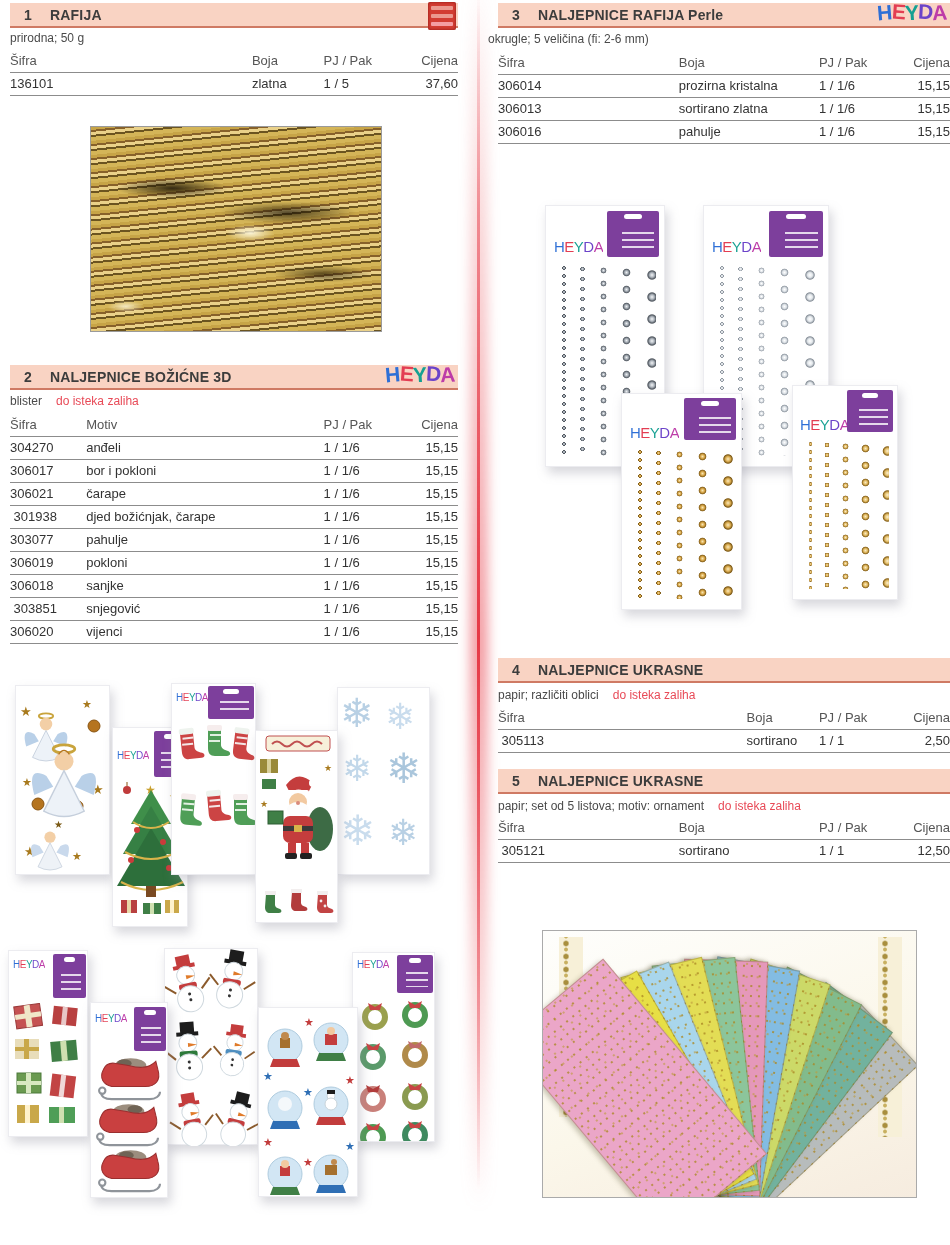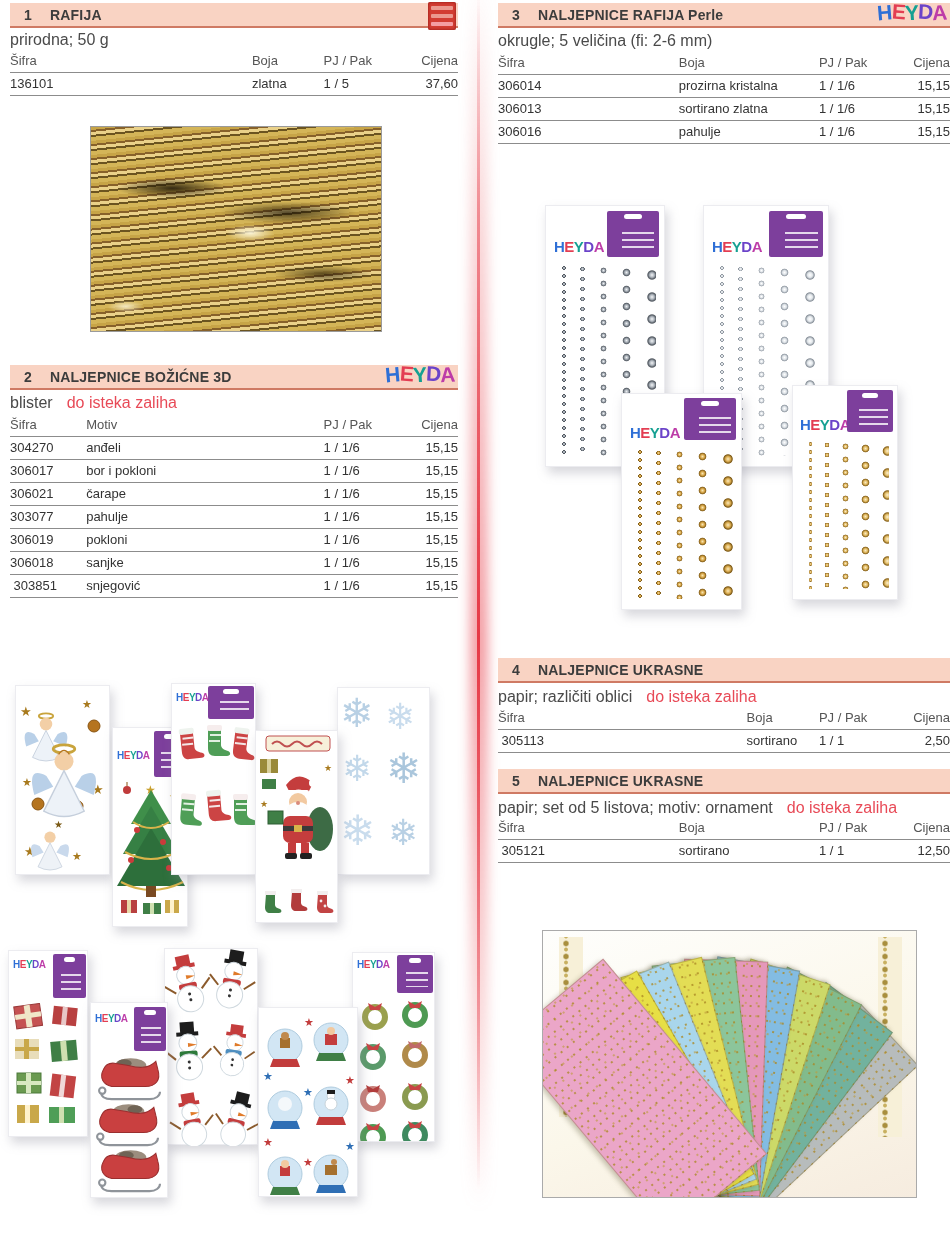--- a/index.html
+++ b/index.html
@@ -29,26 +29,26 @@
 
   .heyda-logo { display:inline-flex; font-weight:bold; }
   .heyda-big { position:absolute; right:4px; bottom:1px; font-size:21px; letter-spacing:-1px; }
   .heyda-big span { display:inline-block; }
   .heyda-big span:nth-child(1){ transform:rotate(-5deg); }
   .heyda-big span:nth-child(2){ transform:rotate(4deg) translateY(-1px); }
   .heyda-big span:nth-child(3){ transform:rotate(-4deg); }
   .heyda-big span:nth-child(4){ transform:rotate(3deg) translateY(-1px); }
   .heyda-big span:nth-child(5){ transform:rotate(-3deg); }
 
-  .heyda-mini { position:absolute; font-weight:bold; font-size:10px; letter-spacing:-0.5px;
+  .heyda-mini { position:absolute; font-weight:normal; font-size:10px; letter-spacing:-0.5px;
     background:linear-gradient(90deg,#2e6fd6 0 20%,#e33d52 20% 40%,#15a092 40% 60%,#6b43c9 60% 80%,#bd3ca8 80% 100%);
     -webkit-background-clip:text; background-clip:text; color:transparent; }
   .heyda-mini.lg { font-size:15px; }
 
-  .sub { position:absolute; font-size:16px; color:#4a4a4a; }
+  .sub { position:absolute; font-size:12px; color:#4a4a4a; }
   .sub .note { color:var(--note-red,#e84a57); margin-left:14px; }
 
   table.tbl { position:absolute; border-collapse:collapse; font-size:13px; table-layout:fixed; }
   .tbl th { text-align:left; font-weight:normal; color:#555; border-bottom:1px solid #8c8c8c; padding:2px 0 4px; }
   .tbl td { color:#333; border-bottom:1px solid #8c8c8c; padding:3px 0 4px; white-space:pre; overflow:hidden; }
   .tbl th:last-child, .tbl td:last-child { text-align:right; }
   .tbl-1 tr>*:nth-child(1){width:54%} .tbl-1 tr>*:nth-child(2){width:16%} .tbl-1 tr>*:nth-child(3){width:18%} .tbl-1 tr>*:nth-child(4){width:12%}
   .tbl-2 tr>*:nth-child(1){width:17%} .tbl-2 tr>*:nth-child(2){width:53%} .tbl-2 tr>*:nth-child(3){width:18%} .tbl-2 tr>*:nth-child(4){width:12%}
   .tbl-3 tr>*:nth-child(1){width:40%} .tbl-3 tr>*:nth-child(2){width:31%} .tbl-3 tr>*:nth-child(3){width:17%} .tbl-3 tr>*:nth-child(4){width:12%}
   .tbl-4 tr>*:nth-child(1){width:55%} .tbl-4 tr>*:nth-child(2){width:16%} .tbl-4 tr>*:nth-child(3){width:17%} .tbl-4 tr>*:nth-child(4){width:12%}
@@ -213,40 +213,52 @@
           <td>1 / 1/6</td>
           <td>15,15</td>
         </tr>
         <tr>
           <td>306021</td>
           <td>čarape</td>
           <td>1 / 1/6</td>
           <td>15,15</td>
         </tr>
         <tr>
+          <td> 301938</td>
+          <td>djed božićnjak, čarape</td>
+          <td>1 / 1/6</td>
+          <td>15,15</td>
+        </tr>
+        <tr>
           <td>303077</td>
           <td>pahulje</td>
           <td>1 / 1/6</td>
           <td>15,15</td>
         </tr>
         <tr>
           <td>306019</td>
           <td>pokloni</td>
           <td>1 / 1/6</td>
           <td>15,15</td>
         </tr>
         <tr>
           <td>306018</td>
           <td>sanjke</td>
           <td>1 / 1/6</td>
           <td>15,15</td>
         </tr>
         <tr>
           <td> 303851</td>
           <td>snjegović</td>
+          <td>1 / 1/6</td>
+          <td>15,15</td>
+        </tr>
+        <tr>
+          <td>306020</td>
+          <td>vijenci</td>
           <td>1 / 1/6</td>
           <td>15,15</td>
         </tr>
       </tbody>
   </table>
 
   <div class="pack" style="left:15px; top:685px; width:95px; height:190px; z-index:1;">
     <svg width="95" height="190" viewBox="0 0 95 190">
       <g font-family="DejaVu Sans" font-size="13" fill="#a87a1e">
         <text x="4" y="30">★</text>
@@ -664,21 +676,21 @@
     <span class="sec-num">3</span>
     <span class="sec-title">NALJEPNICE RAFIJA Perle</span>
     <span class="heyda-logo heyda-big">
         <span style="color: rgb(46, 111, 214);">H</span>
         <span style="color: rgb(227, 61, 82);">E</span>
         <span style="color: rgb(21, 160, 146);">Y</span>
         <span style="color: rgb(107, 67, 201);">D</span>
         <span style="color: rgb(189, 60, 168);">A</span>
       </span>
   </div>
-  <div class="sub" style="left:498px; top:32px;">
+  <div class="sub" style="left:488px; top:32px;">
     <span>okrugle; 5 veličina (fi: 2-6 mm)</span>
   </div>
   <table class="tbl tbl-3" style="left:498px; top:53px; width:452px;">
     <thead>
         <tr>
           <th>Šifra</th>
           <th>Boja</th>
           <th>PJ / Pak</th>
           <th>Cijena</th>
         </tr>

